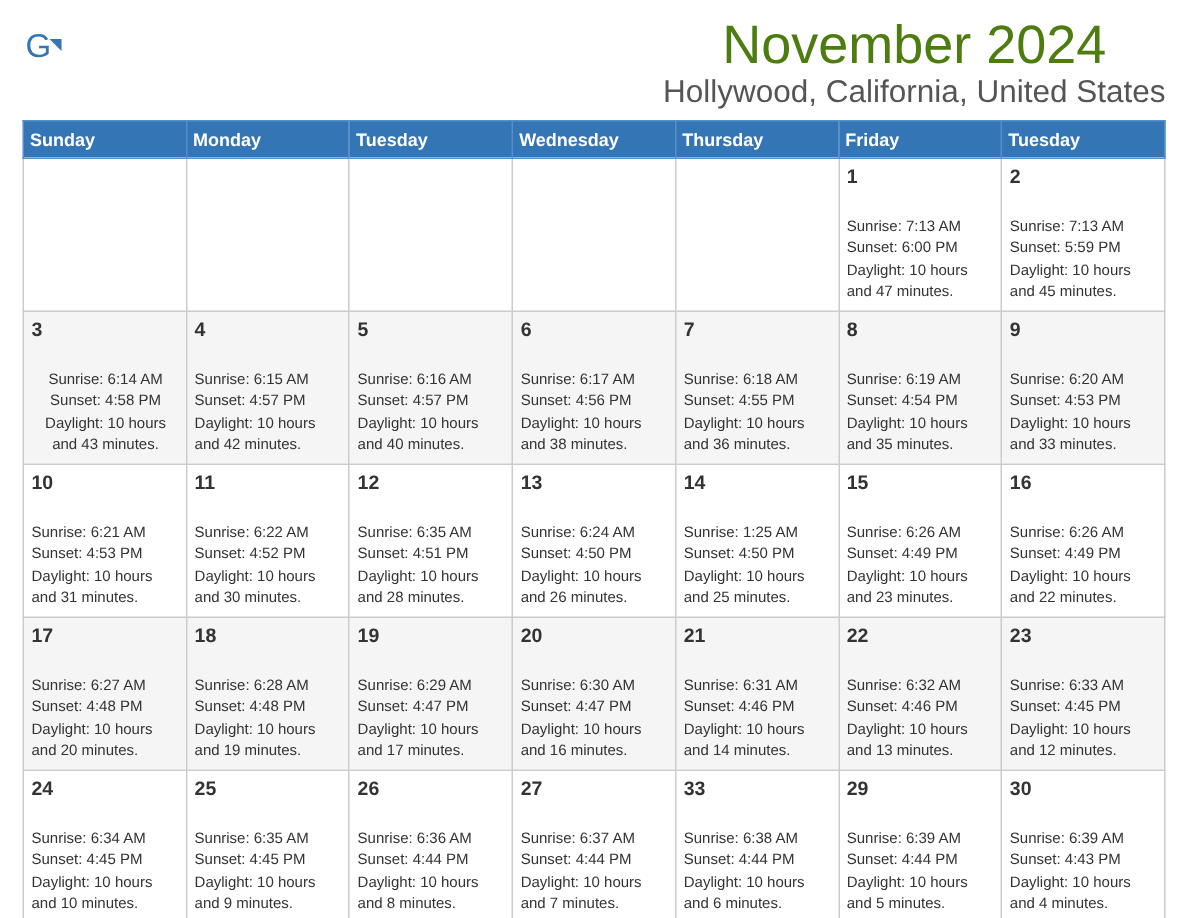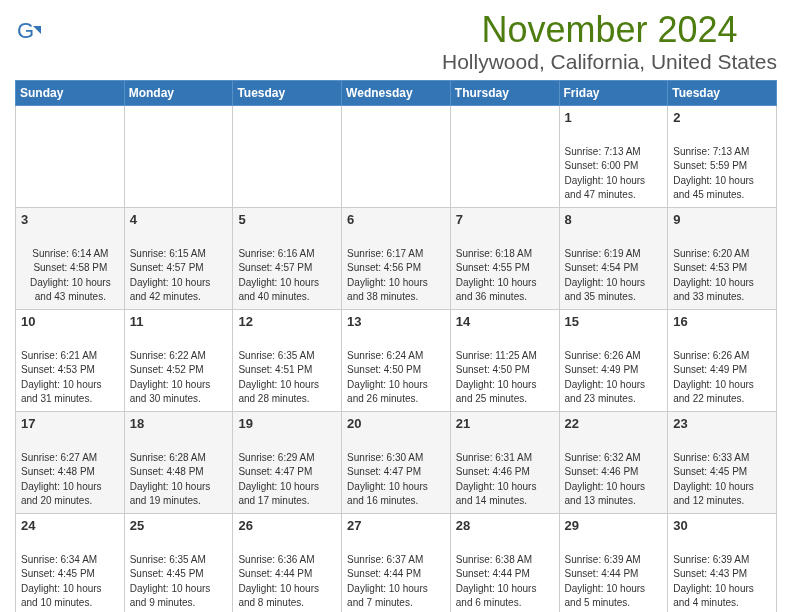--- a/index.html
+++ b/index.html
@@ -210,21 +210,21 @@
 Daylight: 10 hours and 28 minutes.</div>
         </td>
         <td>
           <span class="day-number">13</span>
           <div class="day-info" style="white-space: pre-line;">Sunrise: 6:24 AM
 Sunset: 4:50 PM
 Daylight: 10 hours and 26 minutes.</div>
         </td>
         <td>
           <span class="day-number">14</span>
-          <div class="day-info" style="white-space: pre-line;">Sunrise: 11:25 AM
+          <div class="day-info" style="white-space: pre-line;">Sunrise: 1:25 AM
 Sunset: 4:50 PM
 Daylight: 10 hours and 25 minutes.</div>
         </td>
         <td>
           <span class="day-number">15</span>
           <div class="day-info" style="white-space: pre-line;">Sunrise: 6:26 AM
 Sunset: 4:49 PM
 Daylight: 10 hours and 23 minutes.</div>
         </td>
         <td>
@@ -297,21 +297,21 @@
 Sunset: 4:44 PM
 Daylight: 10 hours and 8 minutes.</div>
         </td>
         <td>
           <span class="day-number">27</span>
           <div class="day-info" style="white-space: pre-line;">Sunrise: 6:37 AM
 Sunset: 4:44 PM
 Daylight: 10 hours and 7 minutes.</div>
         </td>
         <td>
-          <span class="day-number">28</span>
+          <span class="day-number">33</span>
           <div class="day-info" style="white-space: pre-line;">Sunrise: 6:38 AM
 Sunset: 4:44 PM
 Daylight: 10 hours and 6 minutes.</div>
         </td>
         <td>
           <span class="day-number">29</span>
           <div class="day-info" style="white-space: pre-line;">Sunrise: 6:39 AM
 Sunset: 4:44 PM
 Daylight: 10 hours and 5 minutes.</div>
         </td>

